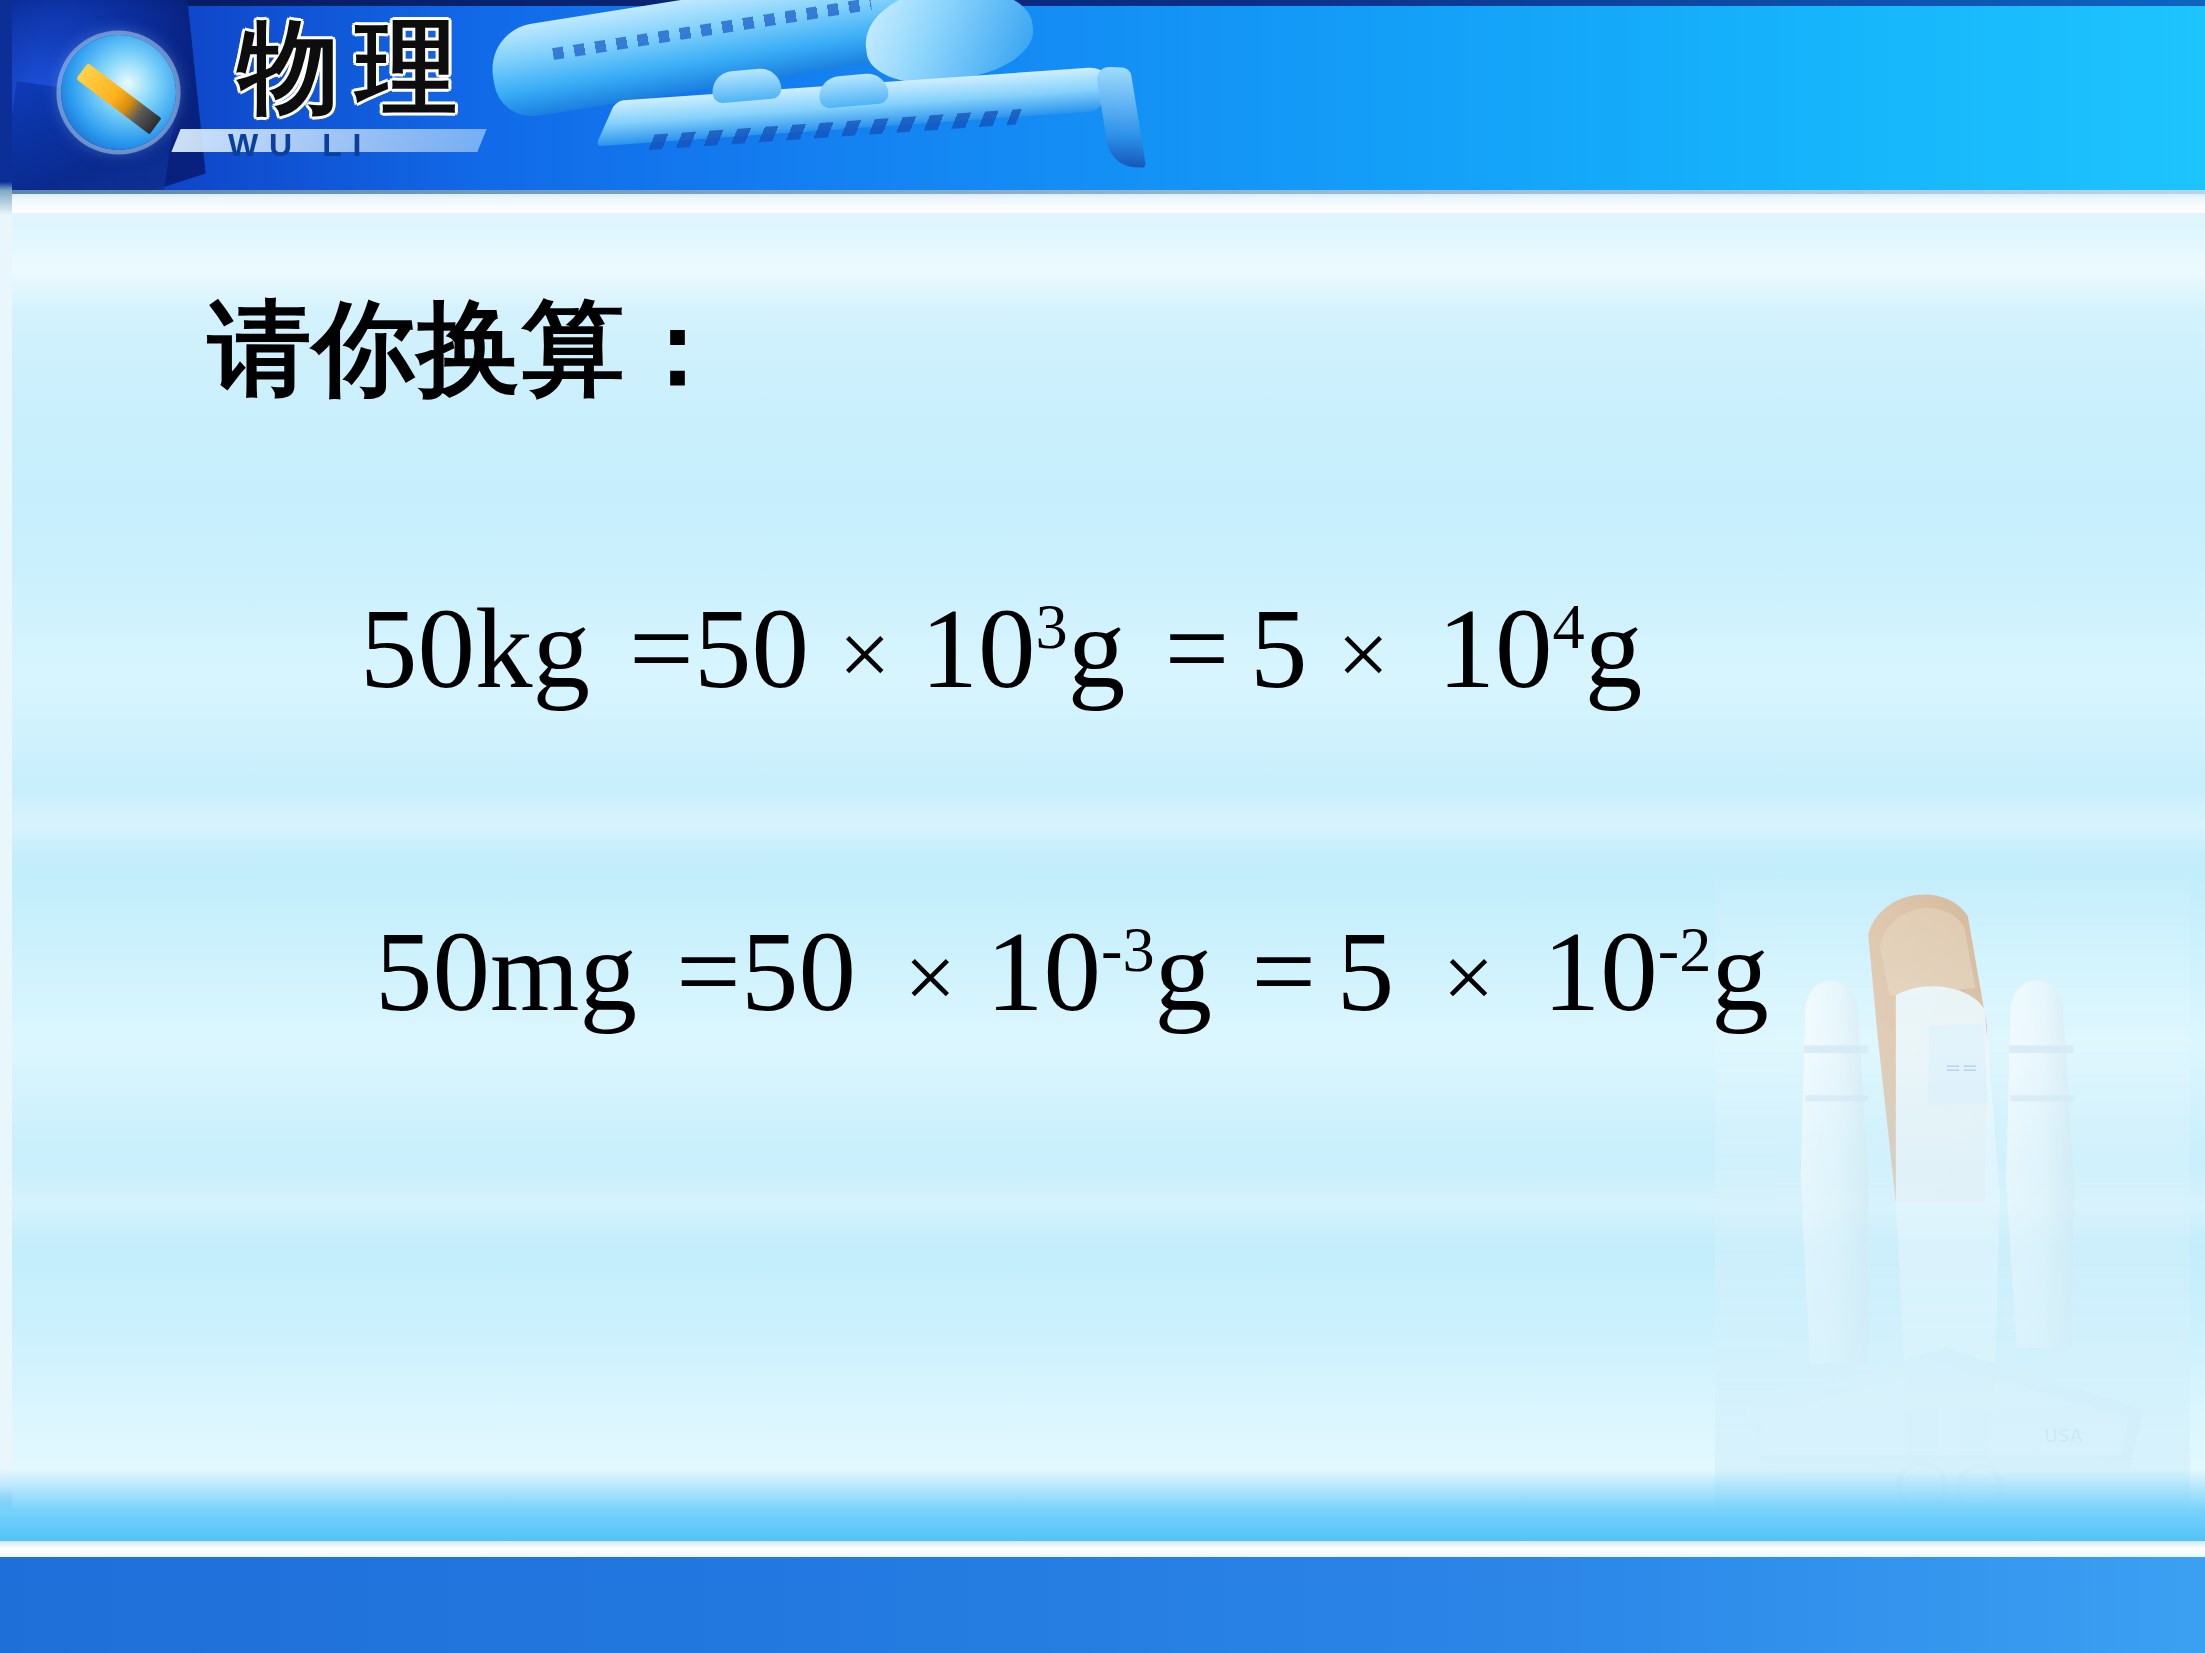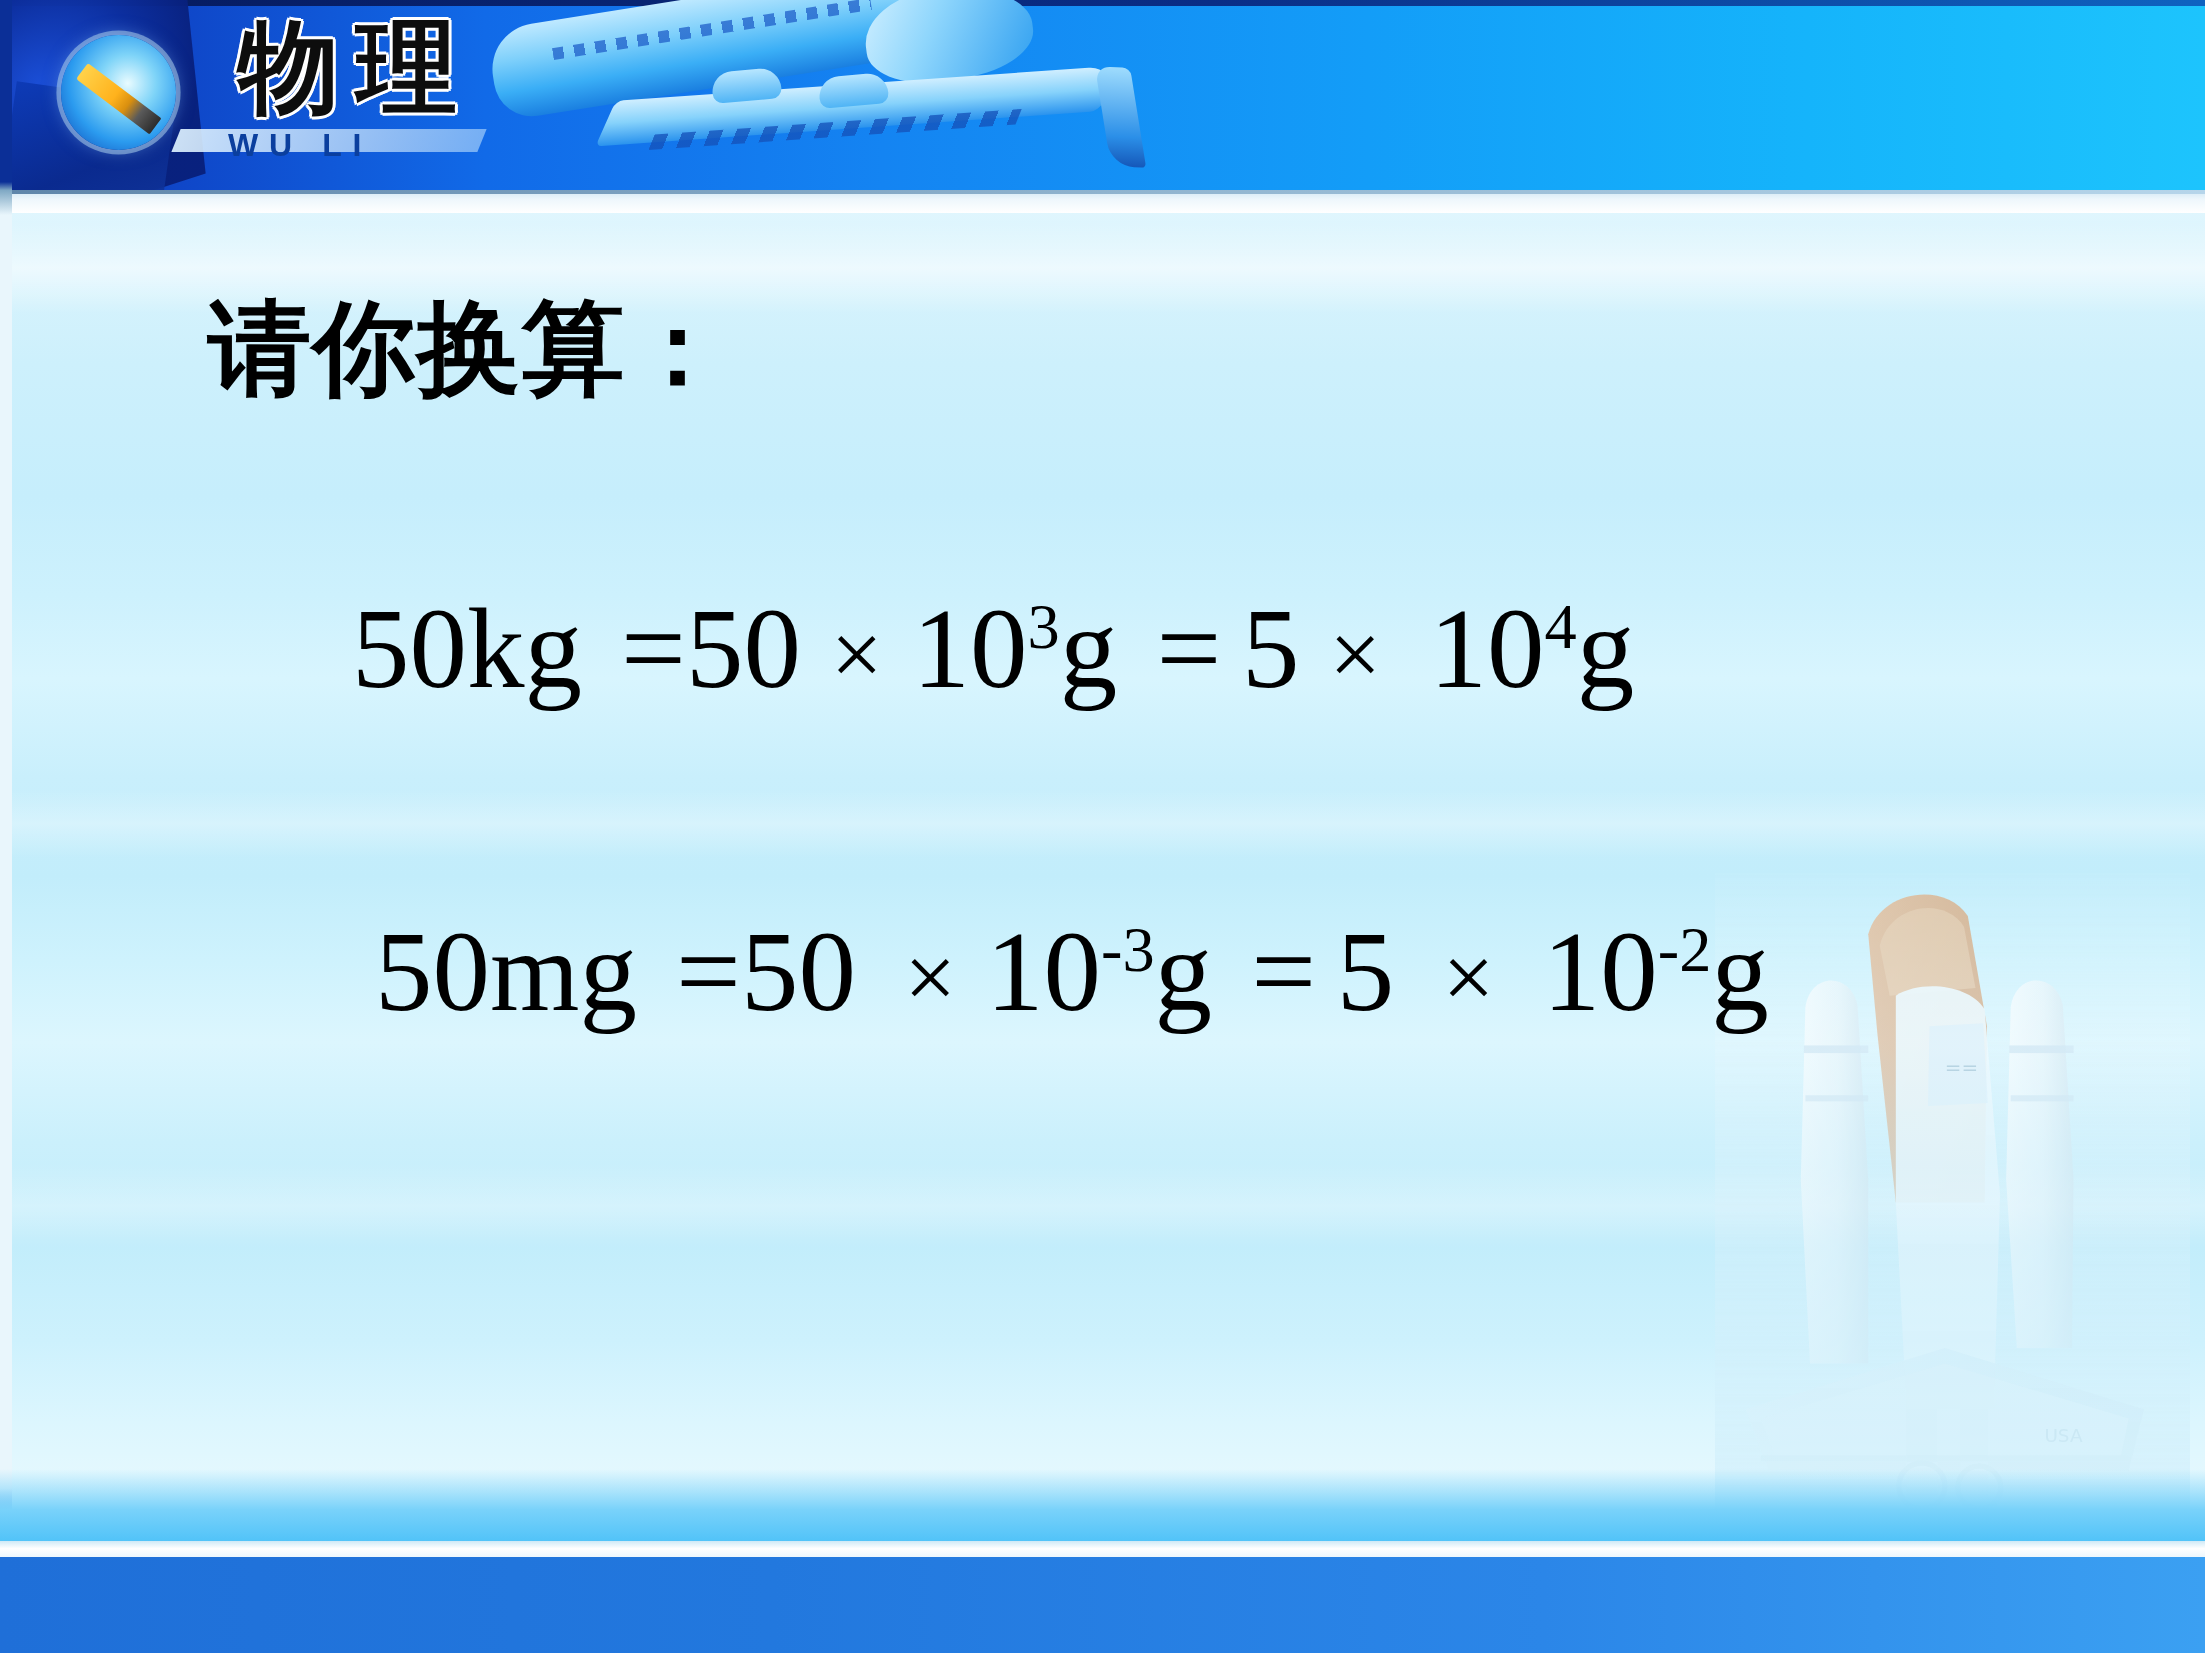--- a/index.html
+++ b/index.html
@@ -301,21 +301,21 @@
 
   .eq {
     position: absolute;
     font-family: "Liberation Serif", serif;
     font-weight: 400;
     font-size: 115px;
     line-height: 1.05;
     color: #000000;
     white-space: nowrap;
   }
-  .eq-1 { left: 352px; top: 571px; }
+  .eq-1 { left: 360px; top: 571px; }
   .eq-2 { left: 375px; top: 894px; }
 
   .eq sup {
     font-size: 0.56em;
     vertical-align: super;
     line-height: 0;
   }
   .mul {
     display: inline-block;
     font-size: 0.80em;

